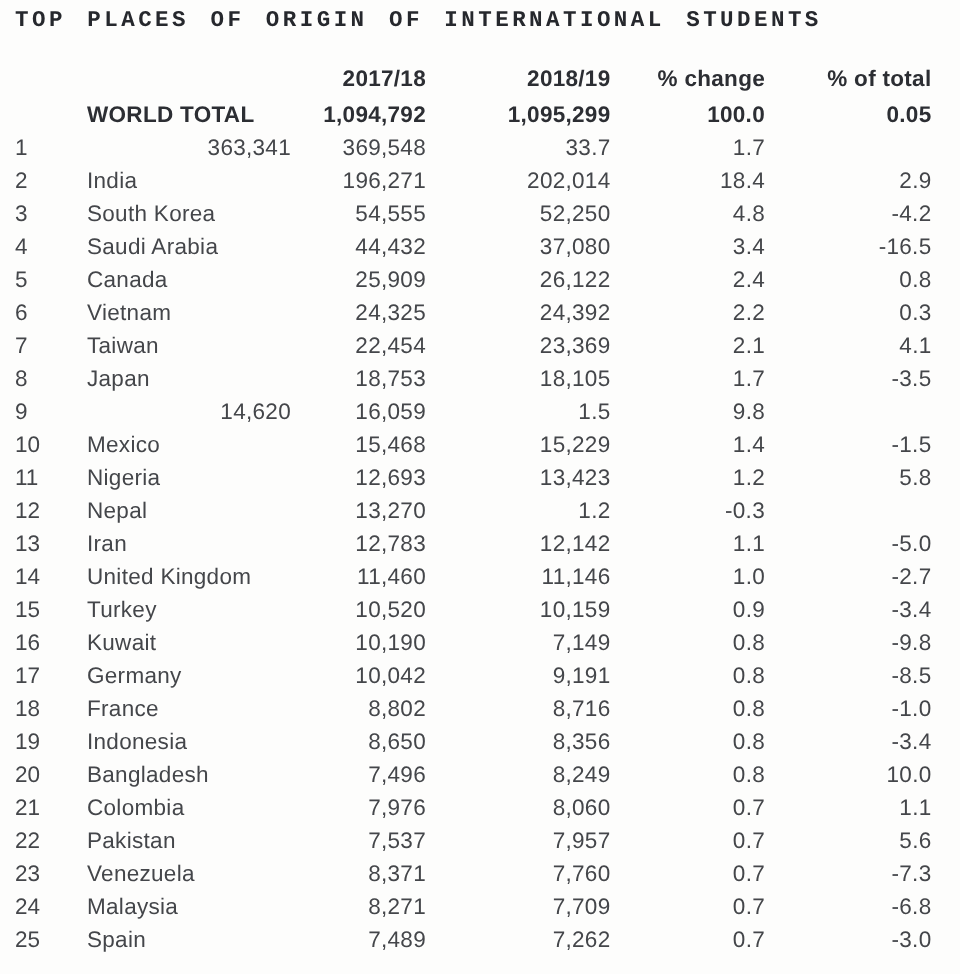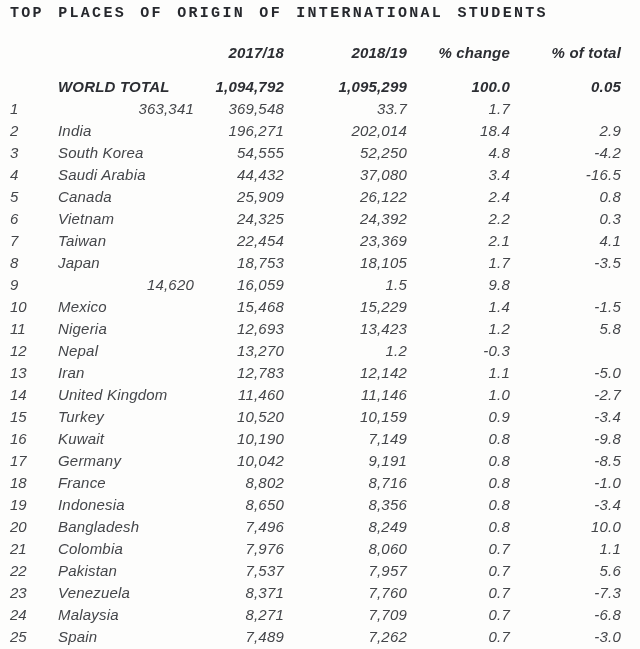--- a/index.html
+++ b/index.html
@@ -20,24 +20,23 @@
   .tbl { width:640px; }
   .tr {
     display:grid;
     grid-template-columns:48px 136px 90px 123px 103px 111px;
     padding-left:10px;
     height:22px;
     align-items:center;
     font-size:15px;
     color:#44464a;
     font-weight:400;
-    font-style:italic;
   }
   .tr.thead { margin-top:18px; font-weight:700; color:#2c2e33; }
-  .tr.world { margin-top:12px; font-weight:700; color:#2c2e33; }
+  .tr.world { margin-top:2px; font-weight:700; color:#2c2e33; }
   .td { display:block; white-space:nowrap; }
   .td.rank  { text-align:left; }
   .td.place { text-align:left; letter-spacing:0.2px; }
   .td.num   { text-align:right; letter-spacing:0.2px; }
 </style>
 </head>
 <body>
 
 <div class="page">
 

